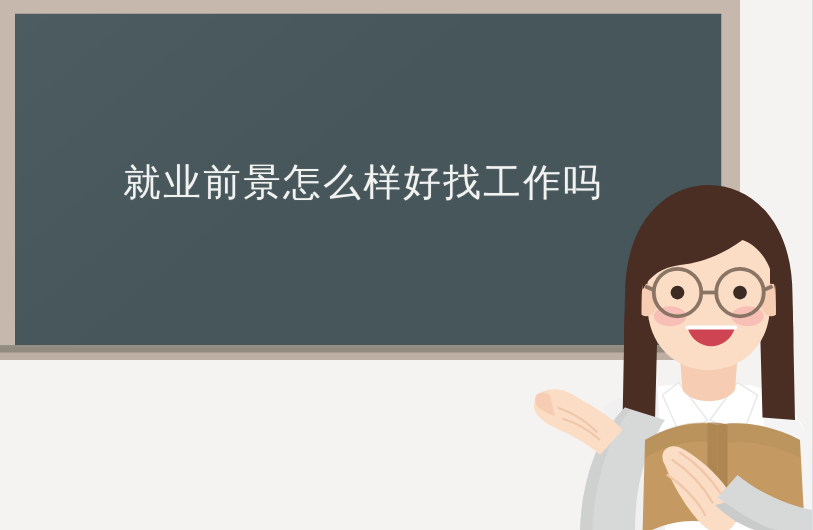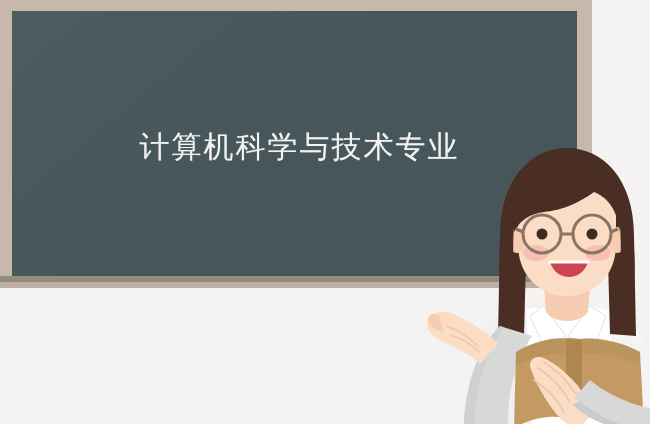--- a/index.html
+++ b/index.html
@@ -110,21 +110,21 @@
 <div id="stage">
 
   <div class="wall"></div>
 
   <div class="board-frame"></div>
   <div class="board-frame-shadow"></div>
   <div class="board-surface"></div>
   <div class="board-ledge"></div>
 
   <div class="board-text">
-    <div class="chalk-line l1">计算机科学与技术专业</div>
+    <div class="chalk-line l2">就业前景怎么样好找工作吗</div>
   </div>
 
   <div class="teacher">
     <svg width="246" height="284" viewBox="0 0 246 284" xmlns="http://www.w3.org/2000/svg">
 
       <g>
         <path d="M78 186 C 96 174, 118 168, 136 168 L 196 168 C 214 172, 232 184, 240 206 L 246 284 L 74 284 Z" fill="#ffffff"></path>
 
         <path d="M78 186 C 92 176, 108 171, 122 169 L 128 284 L 74 284 Z" fill="#f0f0f0"></path>
 

